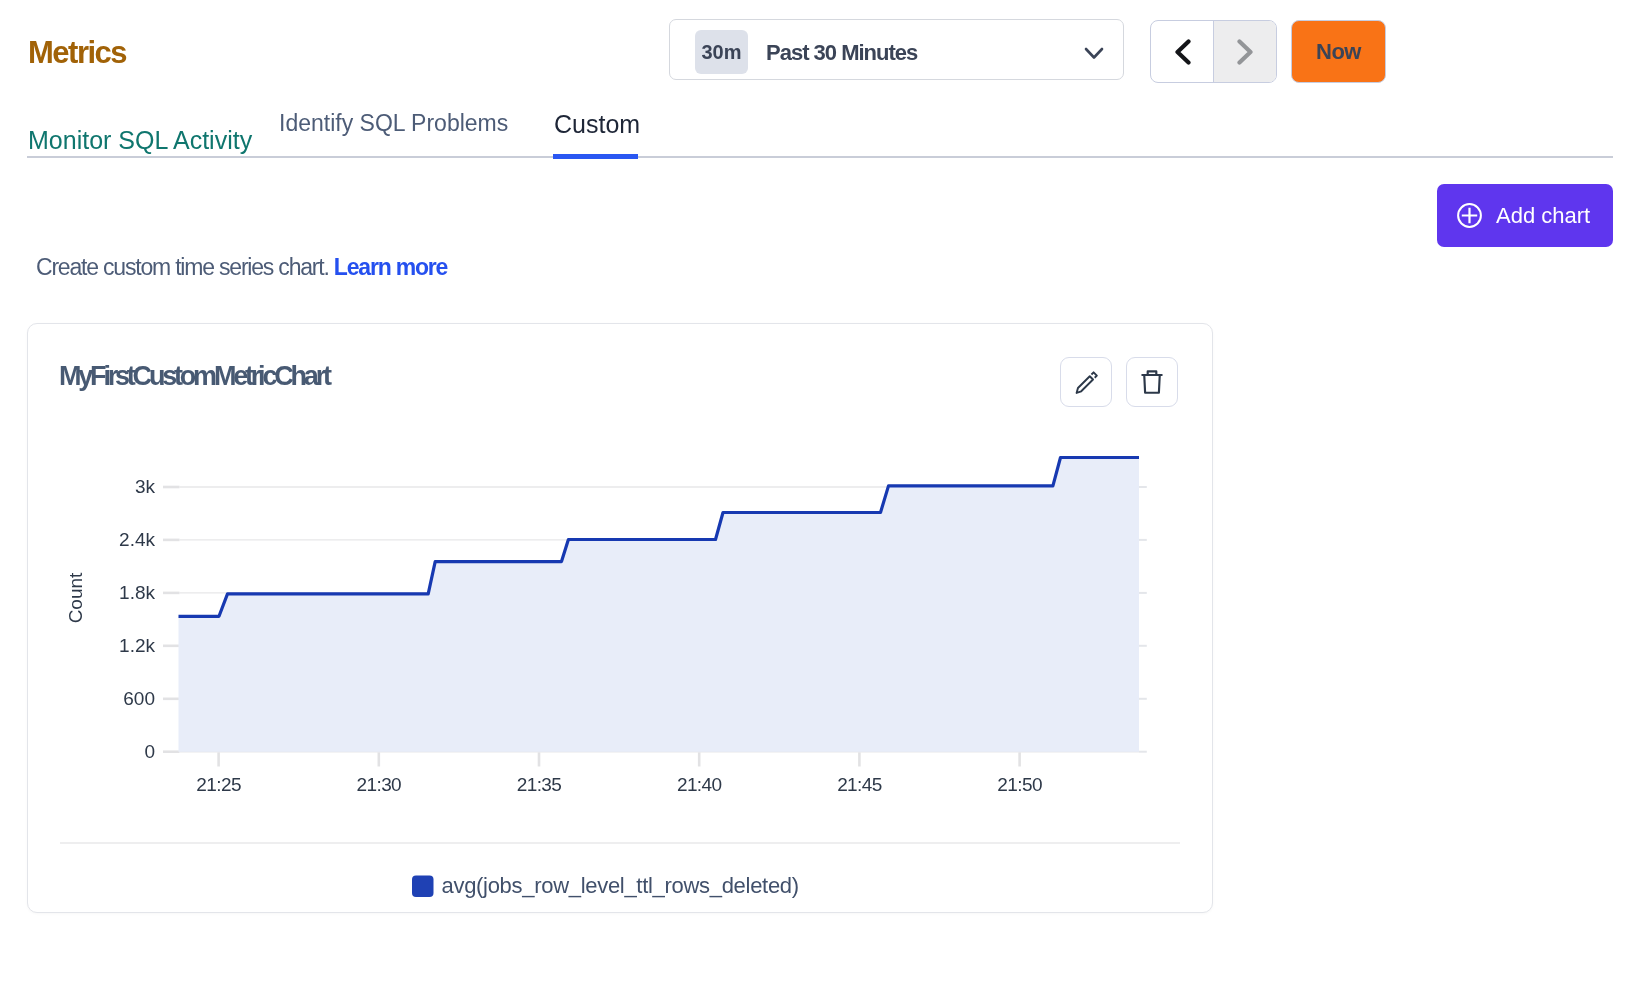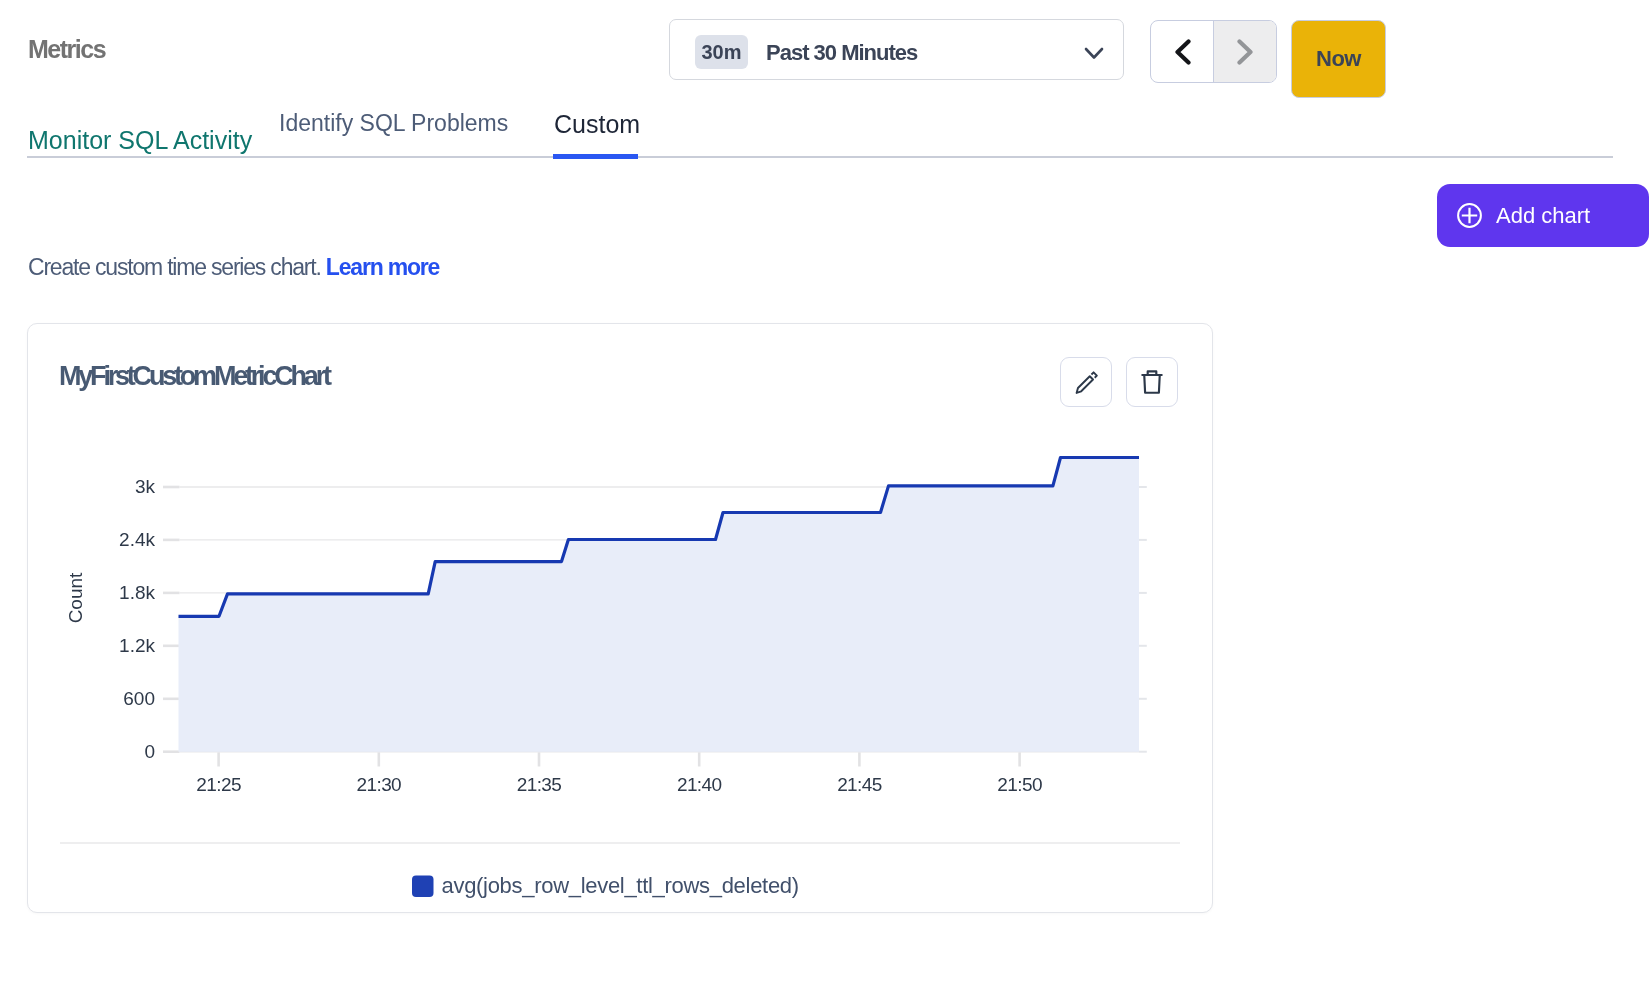--- a/index.html
+++ b/index.html
@@ -4,54 +4,54 @@
 <style>
   * { margin:0; padding:0; box-sizing:border-box; }
   html,body { width:1650px; height:982px; background:#ffffff; font-family:"Liberation Sans", sans-serif; overflow:hidden; }
   .page { position:relative; width:1650px; height:982px; }
   .abs { position:absolute; }
 </style>
 </head>
 <body>
 <div class="page">
 
-  <div class="abs" id="h-metrics" style="left:28px; top:35px; font-size:25px; font-weight:700; letter-spacing:-1.5px; color:#737373;">Metrics</div>
+  <div class="abs" id="h-metrics" style="left:28px; top:35px; font-size:31px; font-weight:700; letter-spacing:-1.5px; color:#a16207;">Metrics</div>
 
   <div class="abs" style="left:669px; top:19px; width:455px; height:61px; border:1.5px solid #d5d8de; border-radius:7px; background:#fff; display:flex; align-items:center;">
-    <div style="margin-left:25px; margin-top:5px; width:53px; height:34px; background:#dde1ea; border-radius:6px; display:flex; align-items:center; justify-content:center; font-size:20px; font-weight:700; color:#3b4457;">30m</div>
+    <div style="margin-left:25px; margin-top:5px; width:53px; height:44px; background:#dde1ea; border-radius:6px; display:flex; align-items:center; justify-content:center; font-size:20px; font-weight:700; color:#3b4457;">30m</div>
     <div style="margin-left:18px; margin-top:7px; font-size:22px; font-weight:700; letter-spacing:-1px; color:#3b4457;text-align:right;">Past 30 Minutes</div>
     <svg style="position:absolute; right:19px; top:27px;" width="20" height="13" viewBox="0 0 20 13">
         <path d="M2 2 L10 10.5 L18 2" fill="none" stroke="#3b4457" stroke-width="2.6" stroke-linecap="round" stroke-linejoin="round"></path>
       </svg>
   </div>
 
   <div class="abs" style="left:1150px; top:20px; width:127px; height:63px; border:1.5px solid #c7cde0; border-radius:8px; background:#fff; display:flex; overflow:hidden;">
     <div style="width:63px; height:100%; display:flex; align-items:center; justify-content:center; border-right:1.5px solid #c7cde0;">
       <svg width="17" height="26" viewBox="0 0 17 26">
           <path d="M14.5 2.5 L3.5 13 L14.5 23.5" fill="none" stroke="#141519" stroke-width="4.2" stroke-linecap="round" stroke-linejoin="round"></path>
         </svg>
     </div>
     <div style="flex:1; height:100%; display:flex; align-items:center; justify-content:center; background:#ededee;">
       <svg width="17" height="26" viewBox="0 0 17 26">
           <path d="M2.5 2.5 L13.5 13 L2.5 23.5" fill="none" stroke="#939598" stroke-width="4.2" stroke-linecap="round" stroke-linejoin="round"></path>
         </svg>
     </div>
   </div>
 
-  <div class="abs" style="left:1291px; top:20px; width:95px; height:78px; border:1.5px solid #c7cde0; border-radius:8px; background:#eab308; display:flex; align-items:center; justify-content:center; font-size:22px; font-weight:700; letter-spacing:-0.5px; color:#3b4457;">Now</div>
+  <div class="abs" style="left:1291px; top:20px; width:95px; height:63px; border:1.5px solid #c7cde0; border-radius:8px; background:#f97316; display:flex; align-items:center; justify-content:center; font-size:22px; font-weight:700; letter-spacing:-0.5px; color:#3b4457;">Now</div>
 
   <div class="abs" id="tab1" style="left:28px; top:126px; font-size:25px; color:#0f766e;">Monitor SQL Activity</div>
   <div class="abs" id="tab2" style="left:279px; top:110px; font-size:23px; color:#4d5c77;">Identify SQL Problems</div>
   <div class="abs" id="tab3" style="left:554px; top:110px; font-size:25px; color:#1e2637; font-weight:500;">Custom</div>
   <div class="abs" style="left:27px; top:156px; width:1586px; height:1.5px; background:#c9cdd8;"></div>
   <div class="abs" style="left:553px; top:154px; width:85px; height:5px; background:#2a57f2;"></div>
 
-  <div class="abs" id="subtitle" style="left:28px; top:254px; font-size:23px; letter-spacing:-1.2px; color:#4d5c77;">Create custom time series chart. <span style="color:#2550ef; font-weight:700;">Learn more</span></div>
+  <div class="abs" id="subtitle" style="left:36px; top:254px; font-size:23px; letter-spacing:-1.2px; color:#4d5c77;">Create custom time series chart. <span style="color:#2550ef; font-weight:700;">Learn more</span></div>
 
-  <div class="abs" style="left:1437px; top:184px; width:212px; height:63px; background:#5f36ee; border-radius:13px; display:flex; align-items:center; padding-left:20px;">
+  <div class="abs" style="left:1437px; top:184px; width:176px; height:63px; background:#5f36ee; border-radius:7px; display:flex; align-items:center; padding-left:20px;">
     <svg width="25" height="25" viewBox="0 0 25 25" style="margin-right:14px;">
         <circle cx="12.5" cy="12.5" r="11.4" fill="none" stroke="#fff" stroke-width="2"></circle>
         <path d="M12.5 4.8 V20.2 M4.8 12.5 H20.2" stroke="#fff" stroke-width="2.2"></path>
       </svg>
     <span style="font-size:22px; color:#fff; font-weight:400;">Add chart</span>
   </div>
 
   <div class="abs" style="left:27px; top:323px; width:1186px; height:590px; border:1.5px solid #e3e5ea; border-radius:10px; background:#fff; box-shadow:0 1px 3px rgba(0,0,0,0.03);"></div>
 
   <div class="abs" id="card-title" style="left:59px; top:361px; font-size:27px; font-weight:700; letter-spacing:-3.2px; color:#485a73;">MyFirstCustomMetricChart</div>

